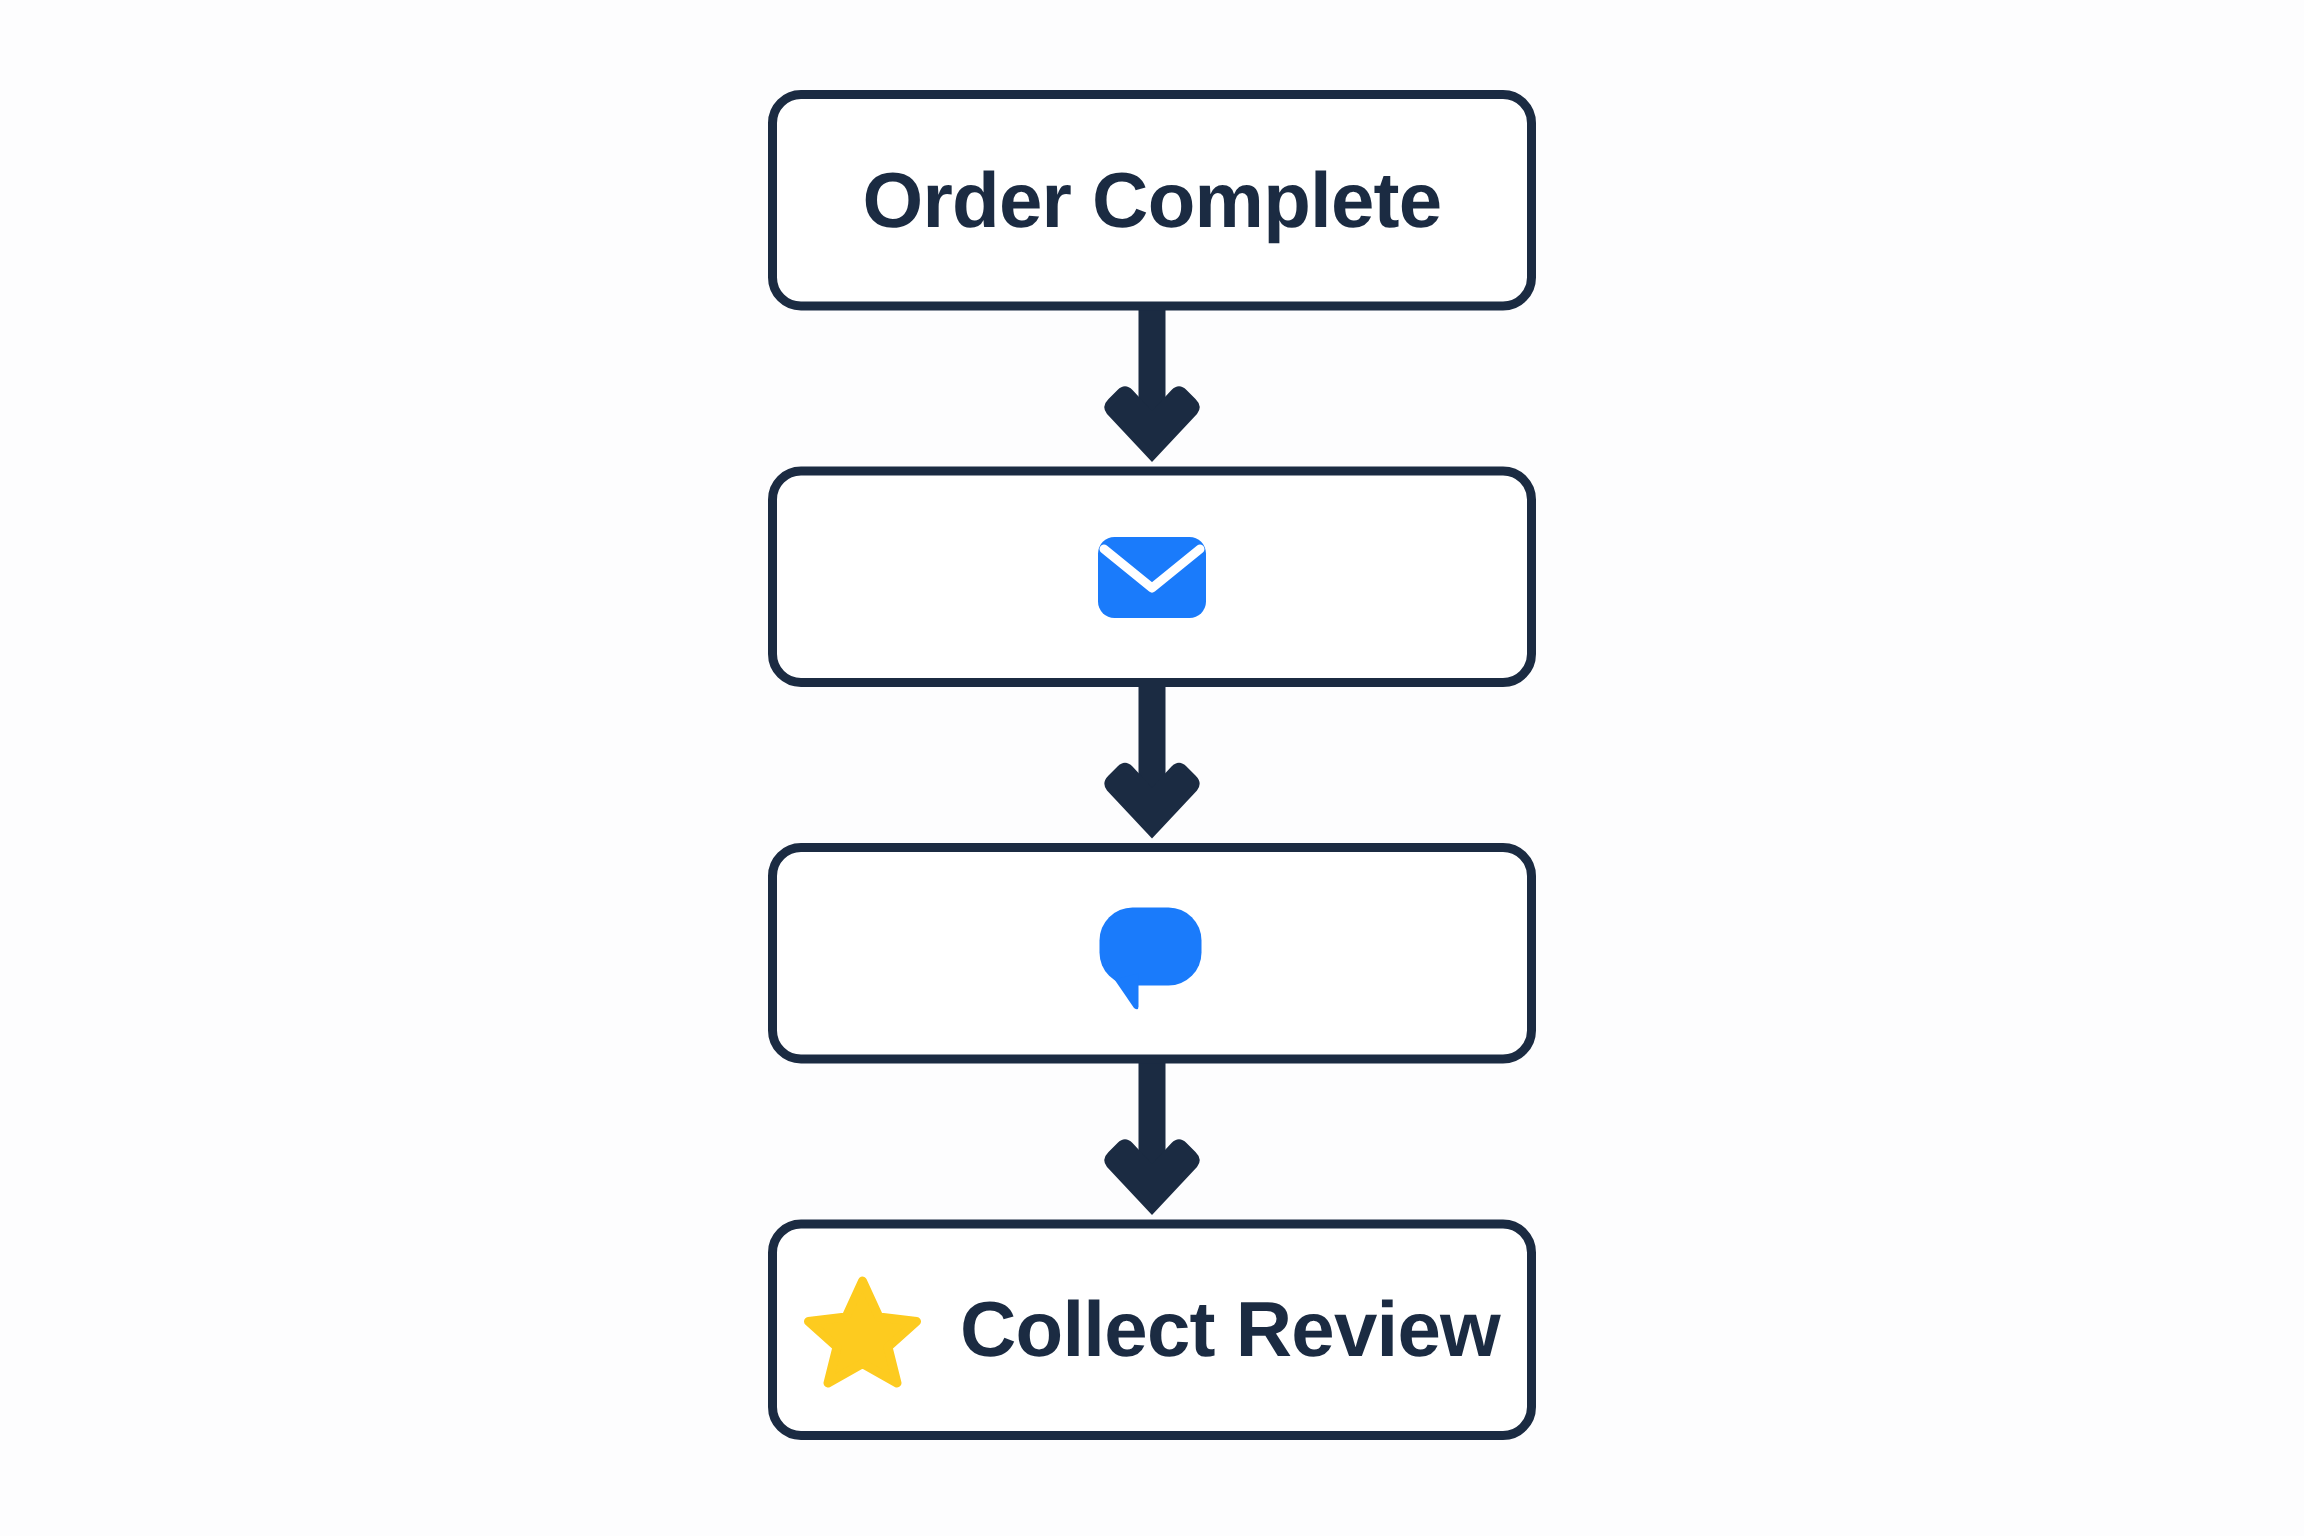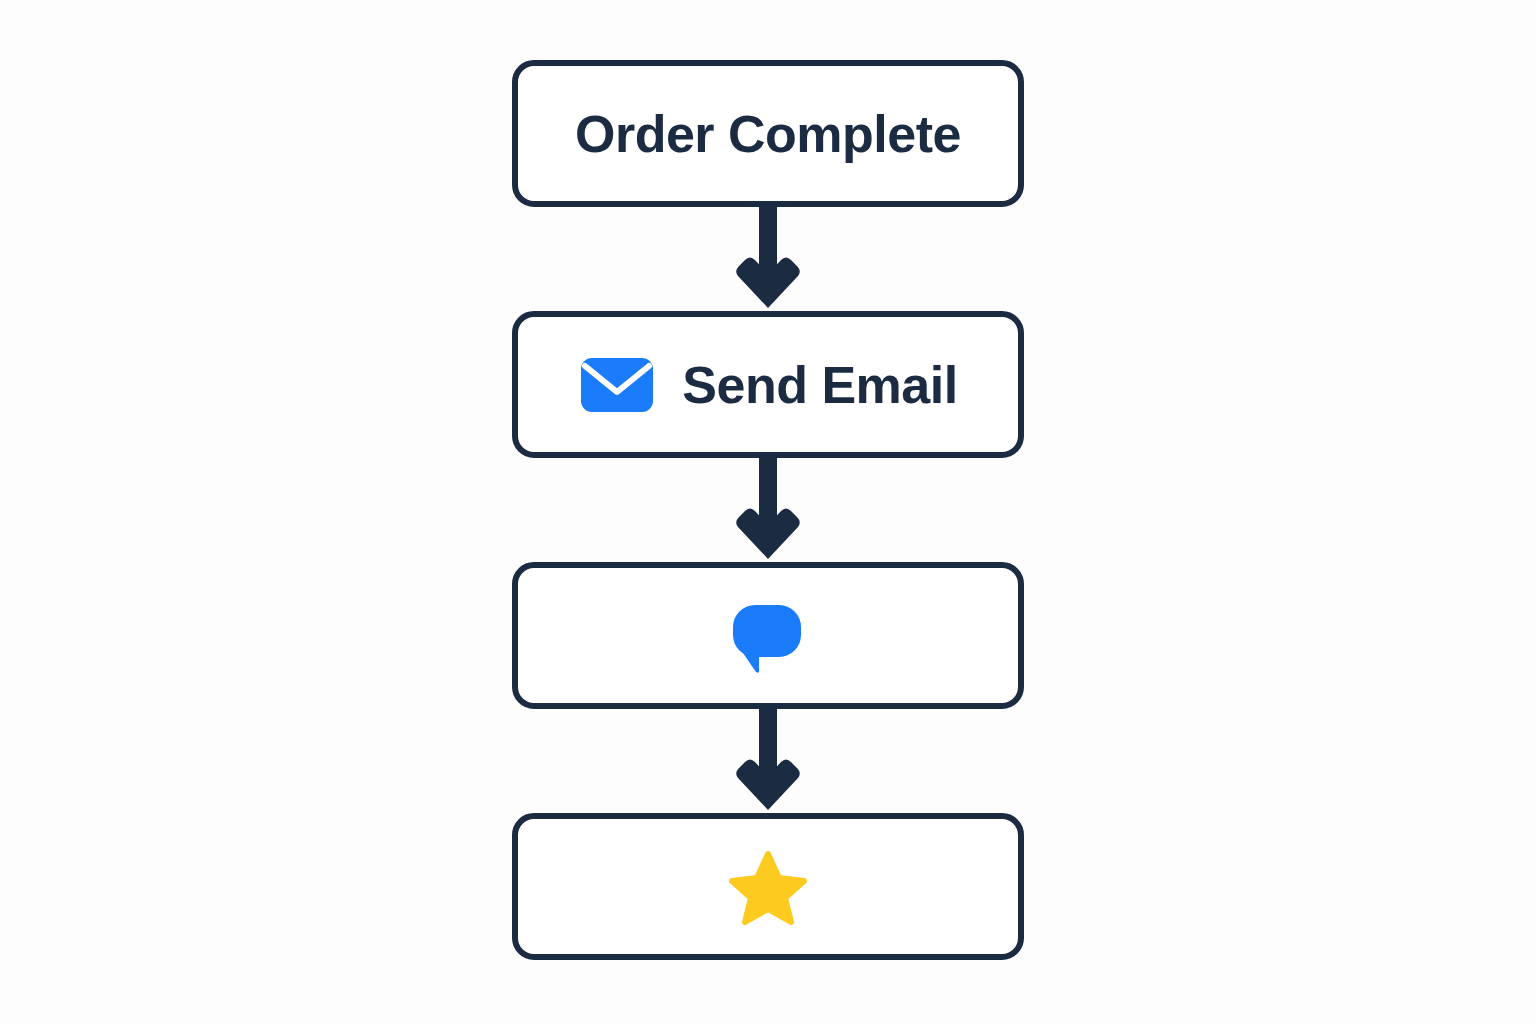--- a/index.html
+++ b/index.html
@@ -101,21 +101,20 @@
       </svg>
     </div>
 
     <div class="node">
       <span class="node-icon">
         <svg viewBox="0 0 78 78" xmlns="http://www.w3.org/2000/svg">
           <rect x="3" y="12" width="72" height="54" rx="11" fill="#1a7bfb"></rect>
           <path d="M7 20 L39 46 L71 20" fill="none" stroke="#ffffff" stroke-width="6" stroke-linecap="round" stroke-linejoin="round"></path>
         </svg>
       </span>
-      <span class="node-label">Send Email</span>
     </div>
 
     <div class="connector">
       <svg viewBox="0 0 70 110" xmlns="http://www.w3.org/2000/svg">
         <g fill="#1b2b42">
           <rect x="26" y="0" width="18" height="72"></rect>
           <path d="M35 104 L5 72 q-4 -5 1 -10 l6 -6 q5 -5 10 0 L35 70 L48 56
                    q5 -5 10 0 l6 6 q5 5 1 10 Z"></path>
         </g>
       </svg>
@@ -142,16 +141,17 @@
       </svg>
     </div>
 
     <div class="node">
       <span class="node-icon">
         <svg viewBox="0 0 78 78" xmlns="http://www.w3.org/2000/svg">
           <path d="M39 6 L50 30 L75 33 L56 50 L62 74 L39 61 L16 74 L22 50
                    L3 33 L28 30 Z" fill="#fdcb1f" stroke="#fdcb1f" stroke-width="6" stroke-linejoin="round"></path>
         </svg>
       </span>
+      <span class="node-label">Collect Review</span>
     </div>
 
   </div>
 </div>
 
 </body></html>

